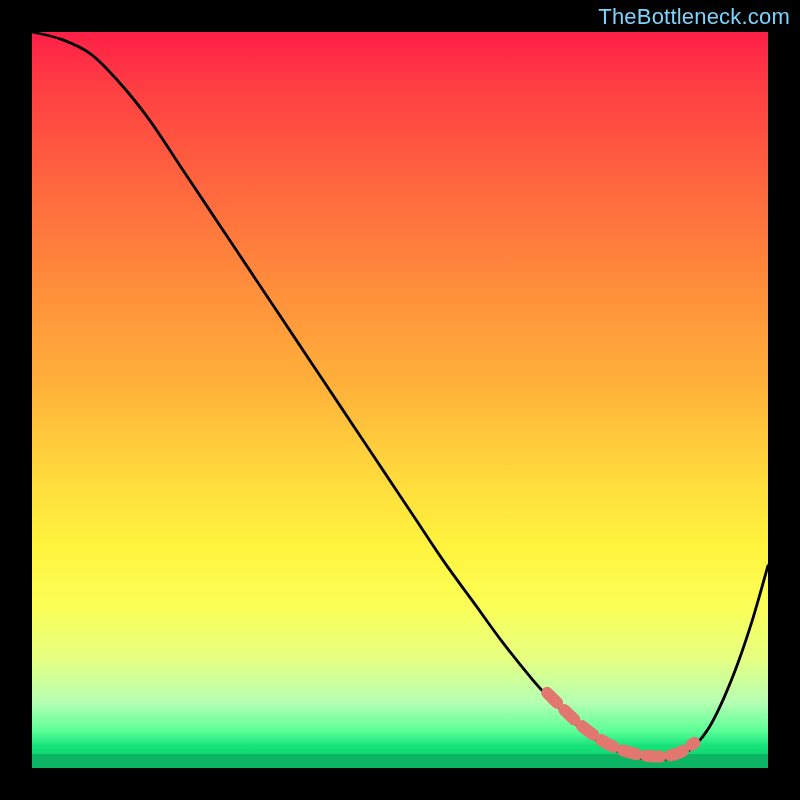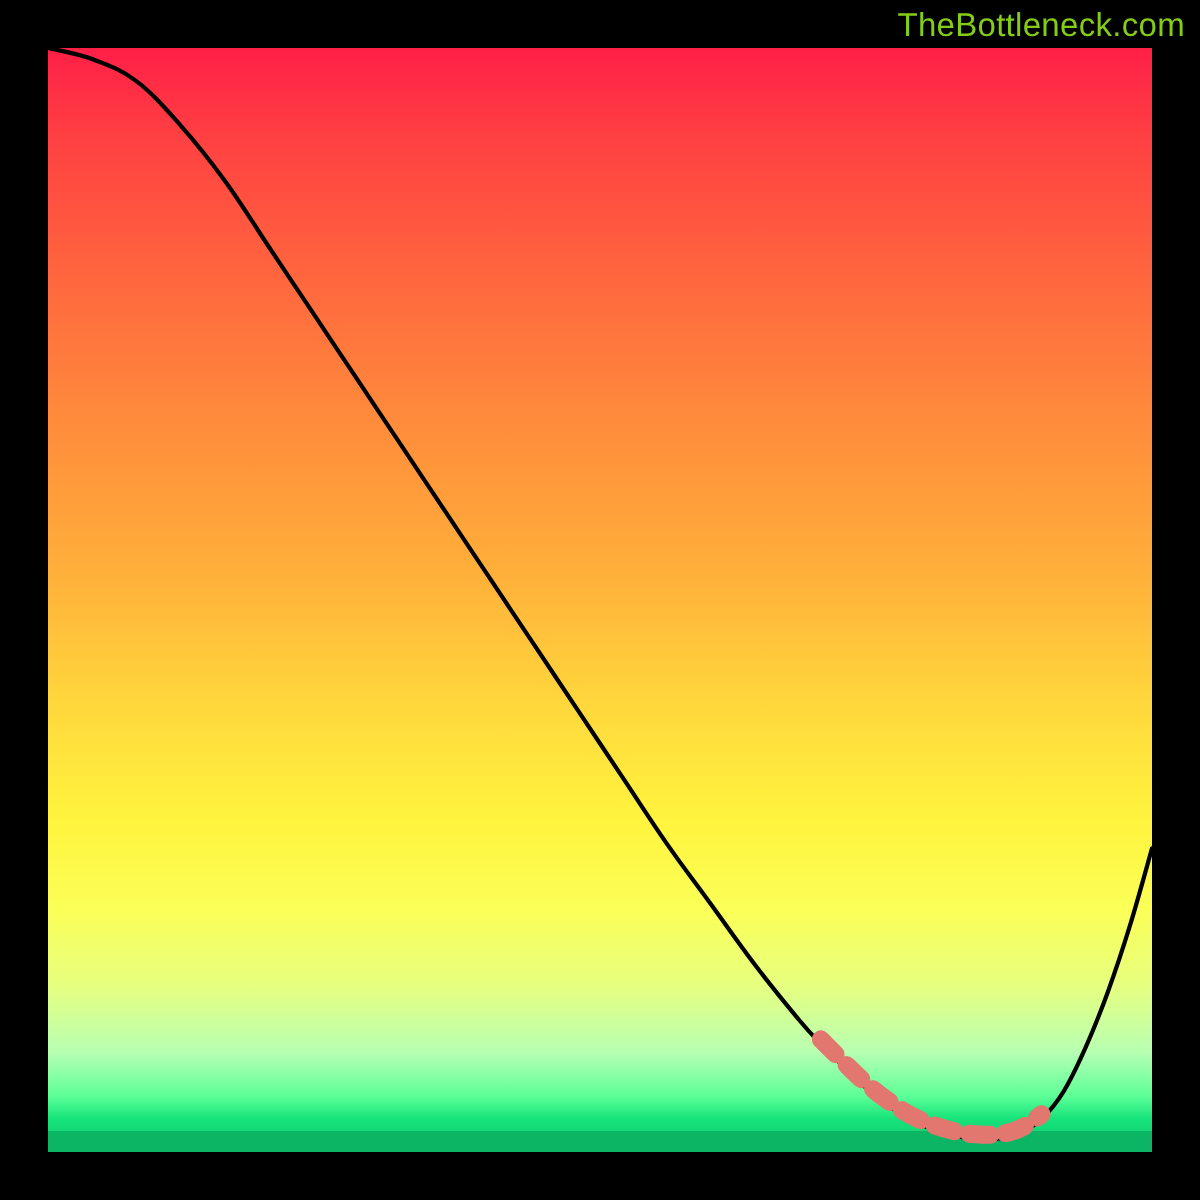--- a/index.html
+++ b/index.html
@@ -14,21 +14,21 @@
   .frame {
     position: relative;
     width: 800px;
     height: 800px;
     background: #000;
   }
   .watermark {
     position: absolute;
     top: 4px;
     right: 10px;
-    color: #84cc16;
+    color: #7dd3fc;
     font-size: 22px;
     font-family: Arial, Helvetica, sans-serif;
     letter-spacing: 0.2px;
     z-index: 5;
     user-select: none;
   }
   .plot-area {
     position: absolute;
     left: 32px;
     top: 32px;

